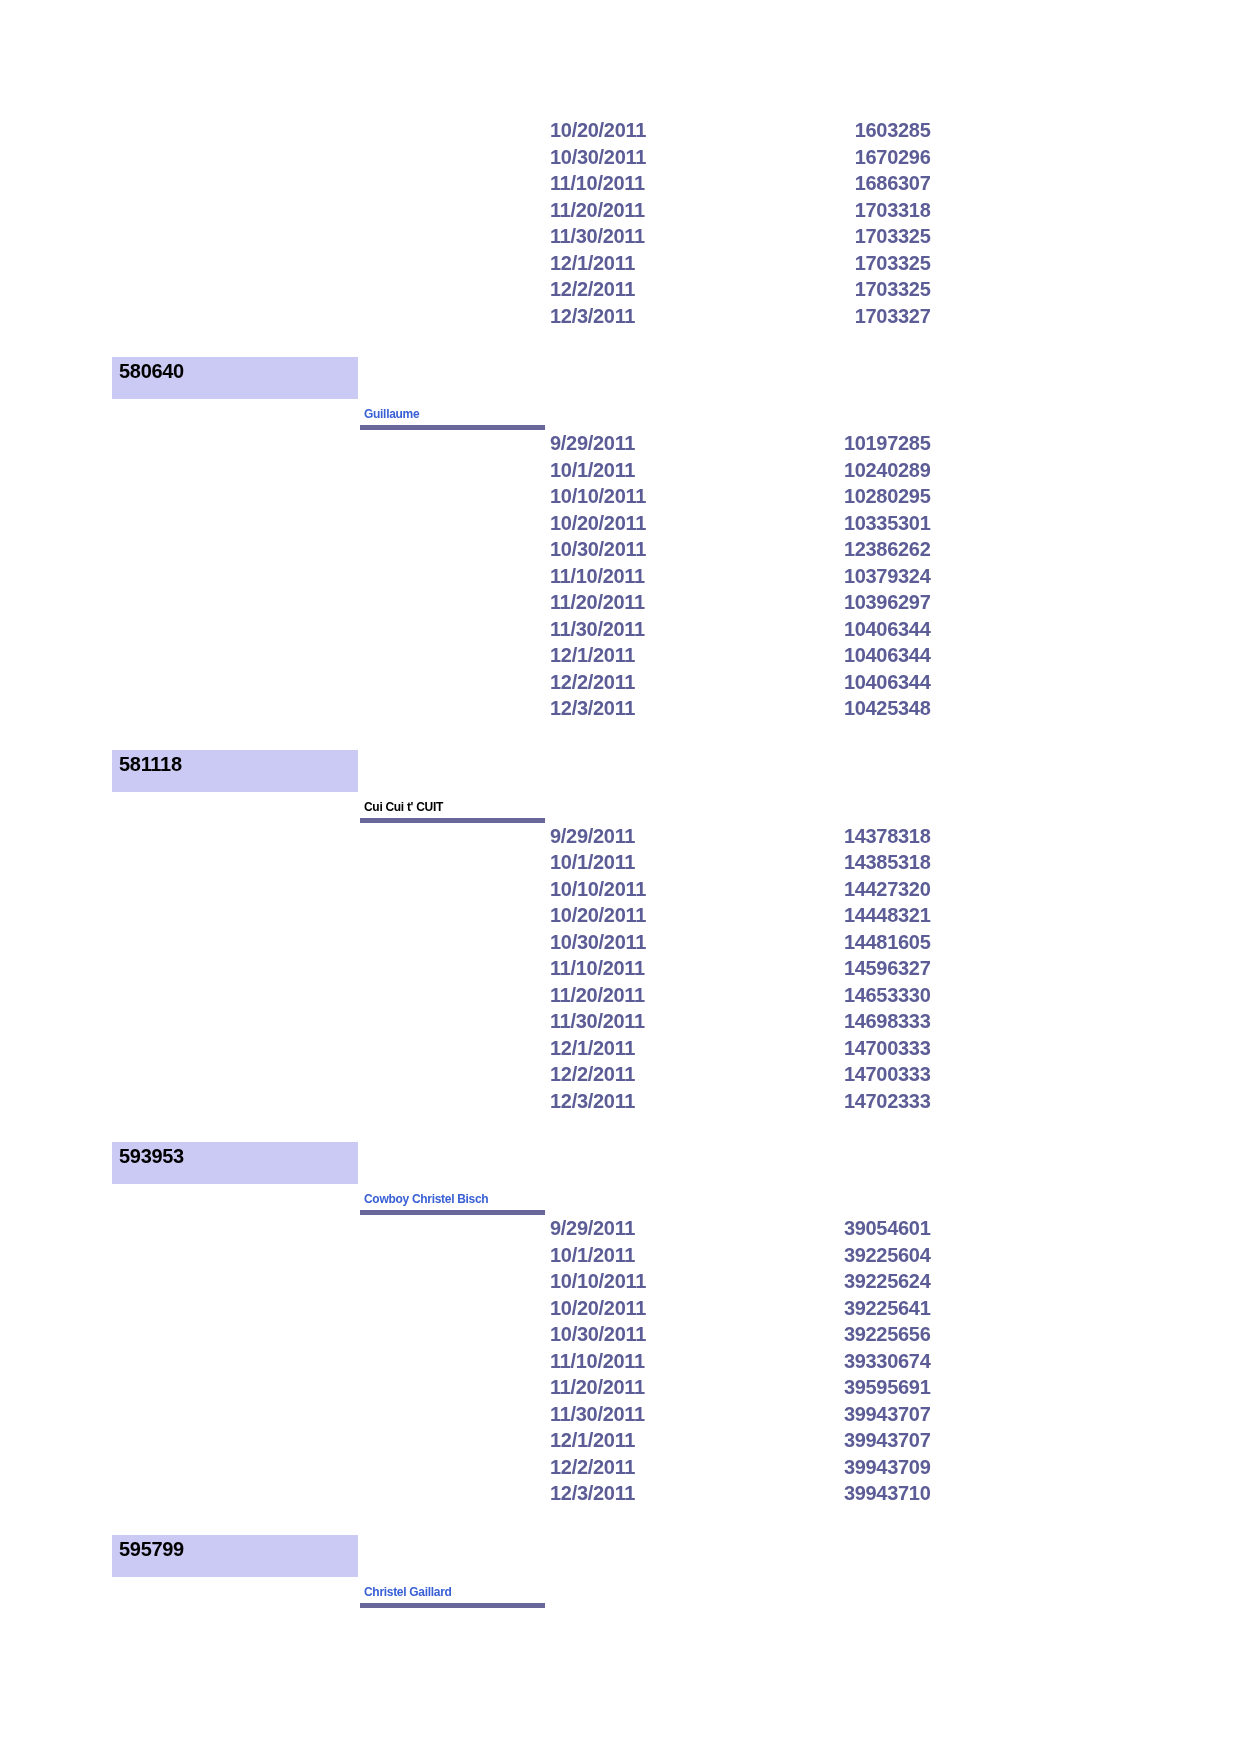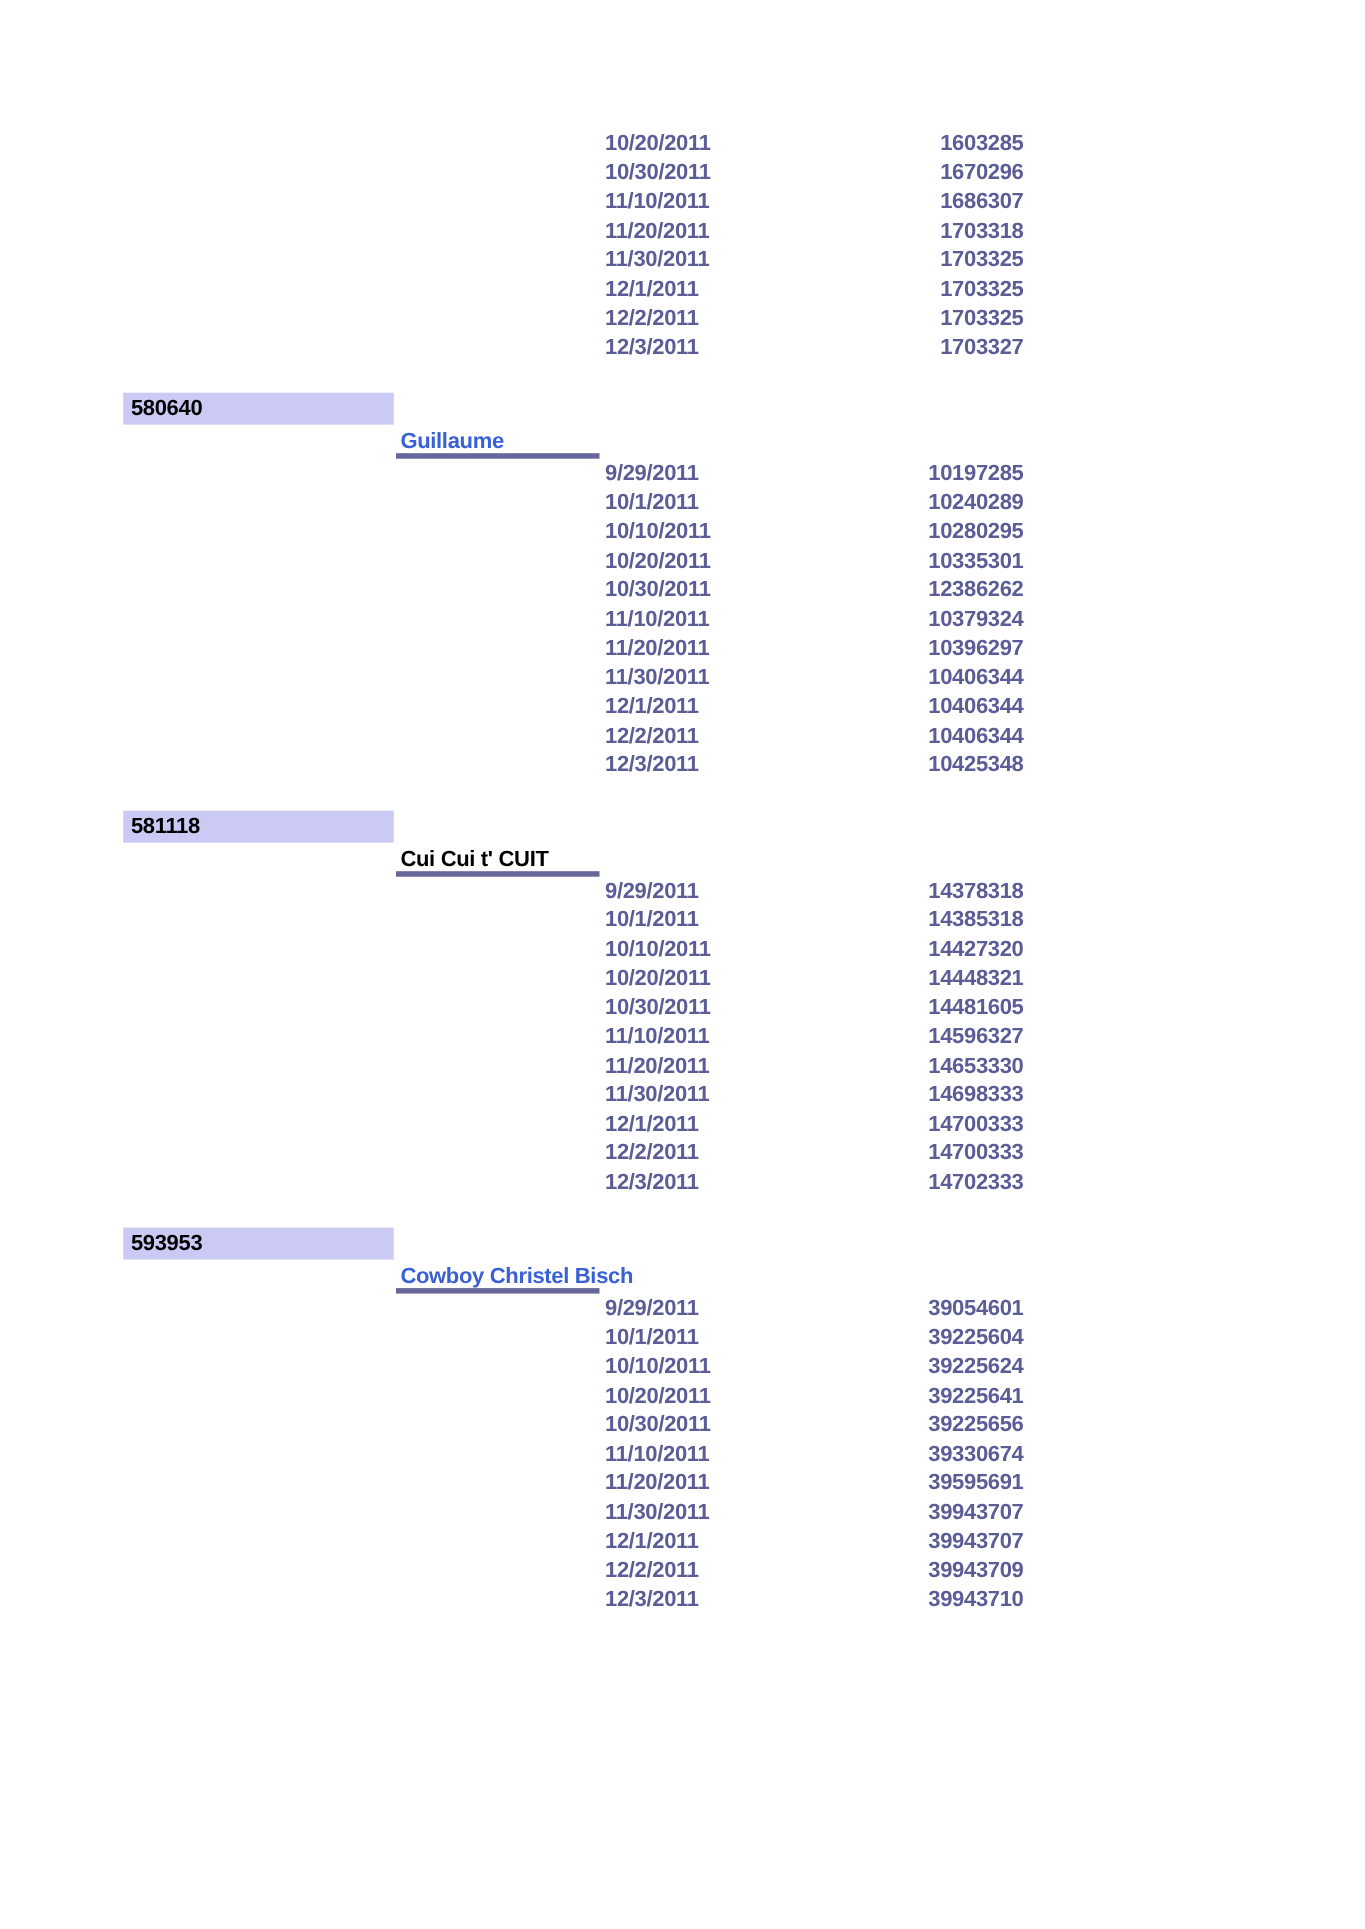--- a/index.html
+++ b/index.html
@@ -12,36 +12,36 @@
     font-weight: bold;
     overflow: hidden;
     box-sizing: border-box;
     padding-top: 117px;
   }
   .sec { }
   .id-box {
     margin-left: 112px;
     margin-top: 28px;
     width: 246px;
-    height: 29px;
+    height: 42px;
     line-height: 29px;
     background: var(--id-box-bg, #cacaf4);
     color: var(--id-text, #000000);
     font-size: 20px;
     padding-left: 7px;
     box-sizing: border-box;
     letter-spacing: -0.3px;
   }
   .name-wrap {
     margin-left: 360px;
     margin-top: 4px;
     width: 185px;
   }
   .name {
-    font-size: 20px;
+    font-size: 12px;
     line-height: 22px;
     padding-left: 4px;
     white-space: nowrap;
     letter-spacing: -0.3px;
   }
   .name.blue { color: var(--name-blue, #3960d5); }
   .name.black { color: var(--name-black, #000000); }
   .underline {
     width: 185px;
     height: 5px;
@@ -344,14 +344,24 @@
   </div>
 
   <div class="row">
     <span class="c-date">12/3/2011</span>
     <span class="c-val">39943</span>
     <span class="c-cnt">710</span>
   </div>
 </div>
   </div>
 
+  <div class="sec">
+    <div class="id-box">
+      <span>595799</span>
+    </div>
+    <div class="name-wrap">
+      <div class="name blue">Christel Gaillard</div>
+      <div class="underline"></div>
+    </div>
+    <div class="rows"></div>
+  </div>
 </div>
 </div>
 
 </body></html>

